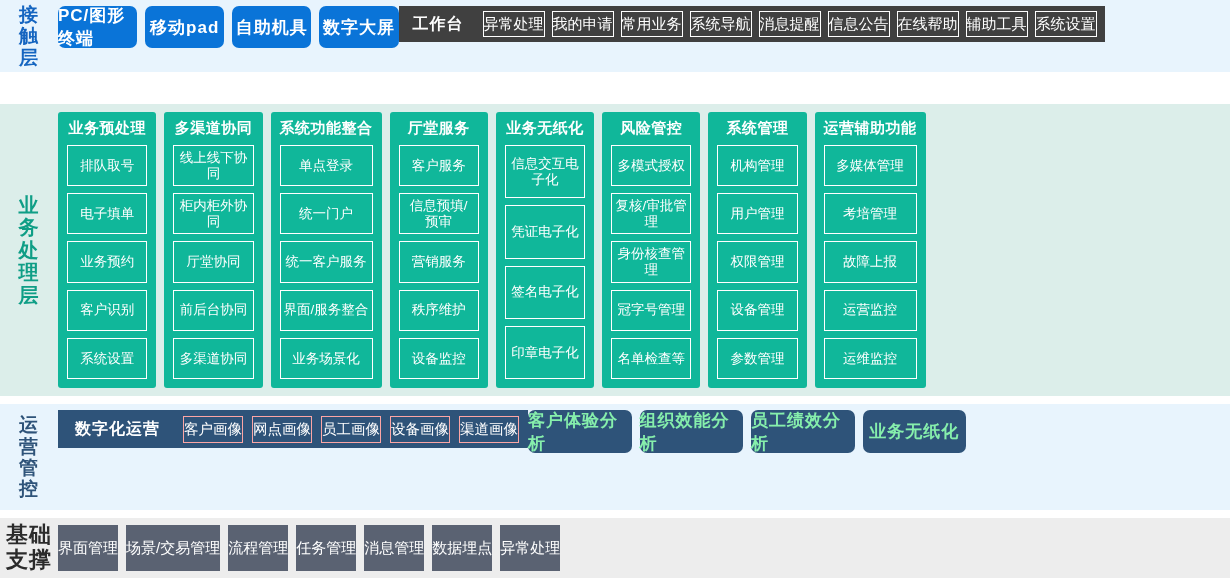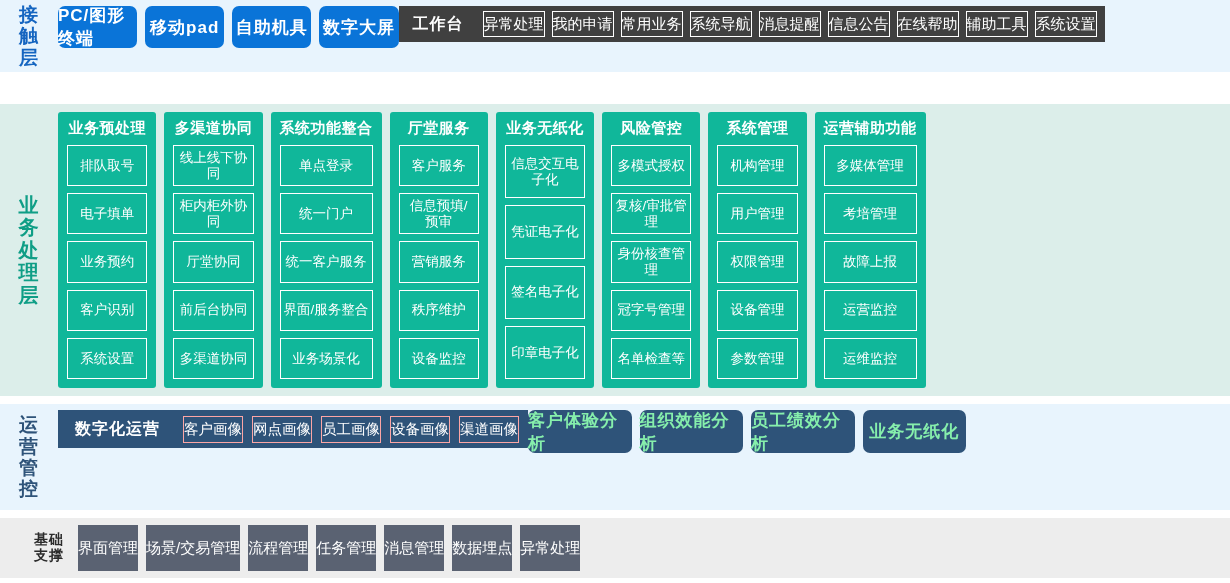--- a/index.html
+++ b/index.html
@@ -229,22 +229,21 @@
 
   
   #band-foundation {
     top: 518px;
     height: 60px;
     background: #ededed;
     padding: 7px 8px 7px 0;
   }
   #band-foundation .band-label {
     color: #2b2b2b;
-    font-size: 14px;
-    padding-left: 20px;
+    font-size: 22px;
   }
   #band-foundation .band-label .vtext {
     width: 2.3em;
   }
   #foundation-row {
     display: flex;
     gap: 8px;
     height: 100%;
   }
   .foundation-item {

